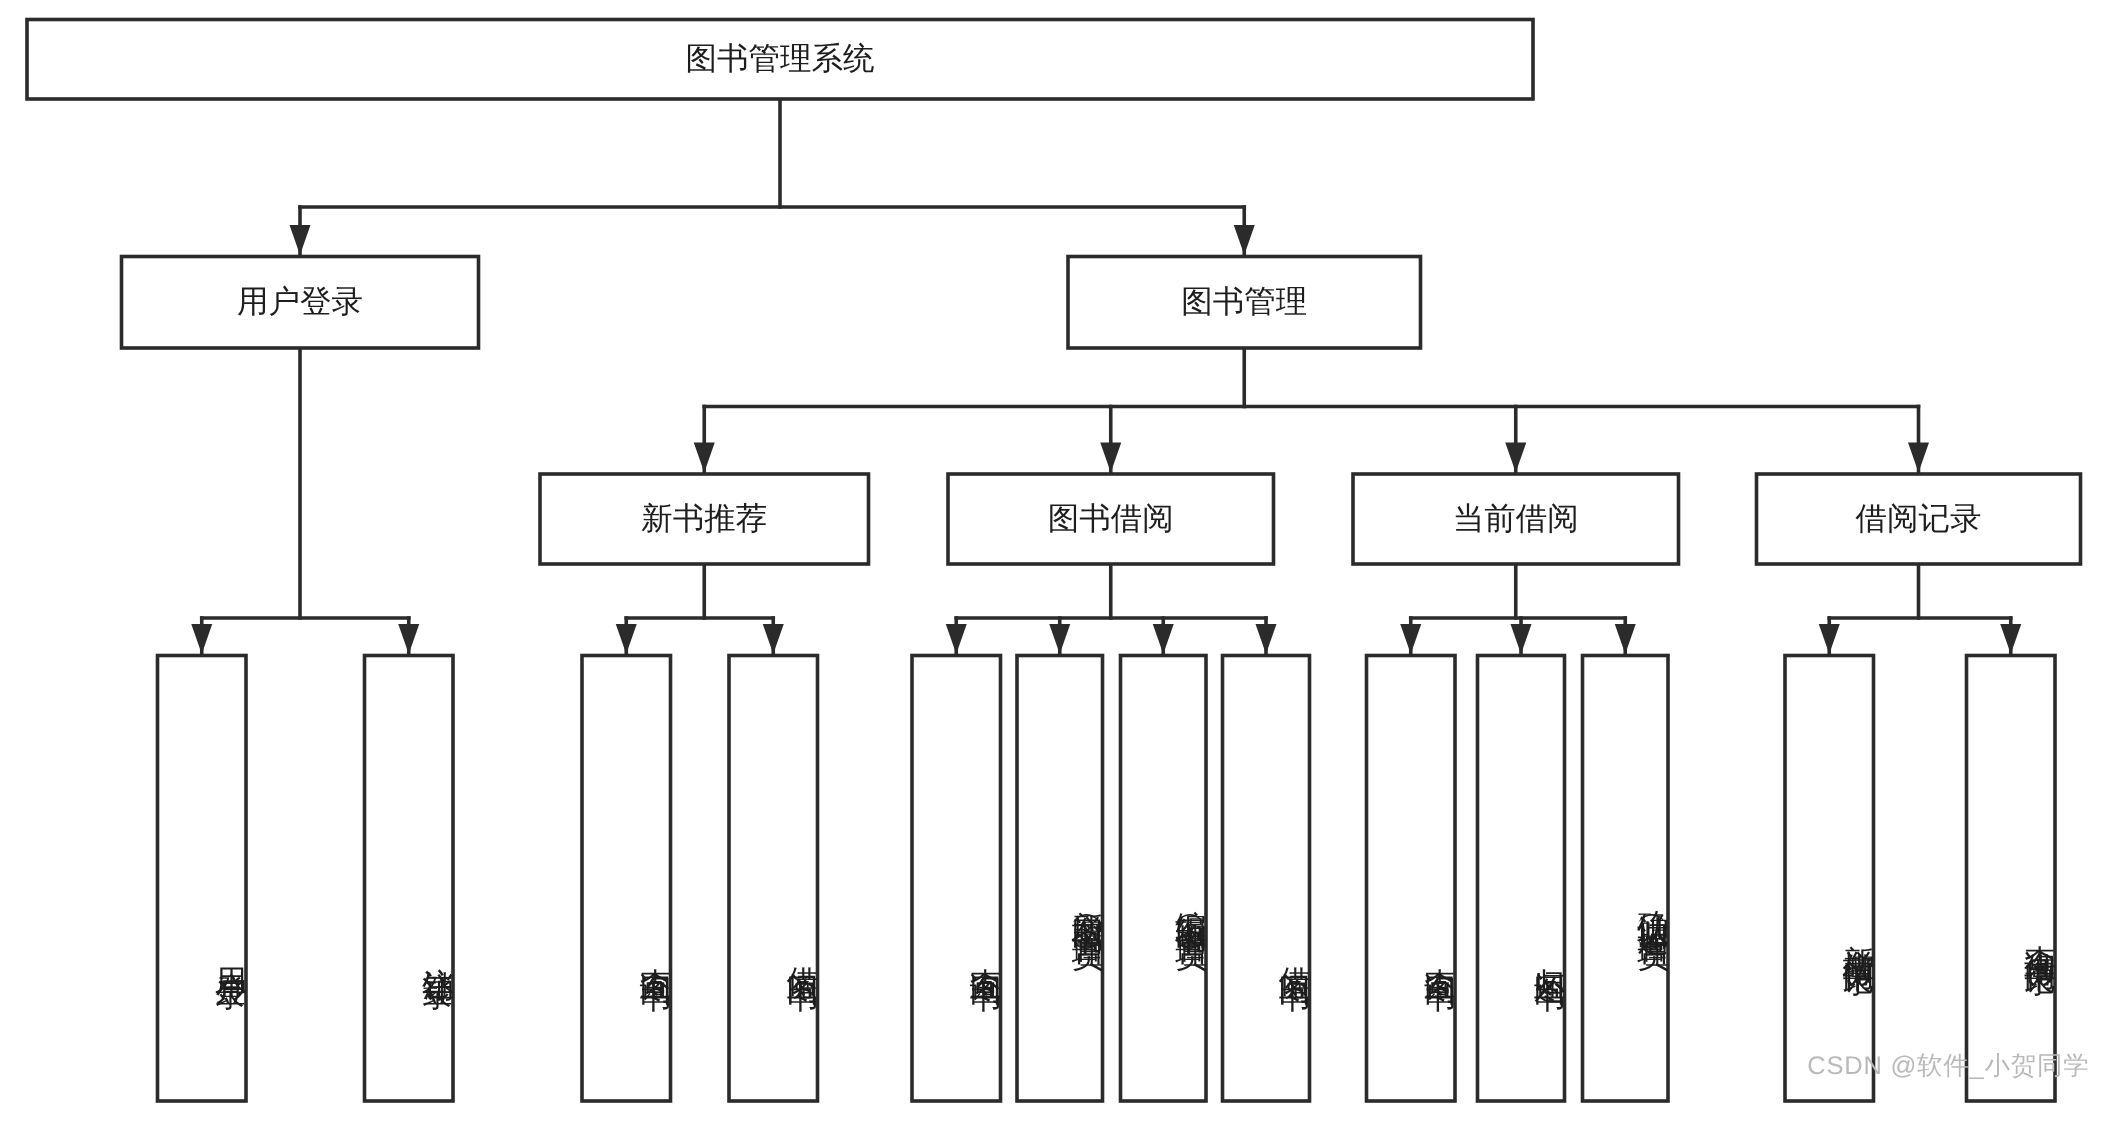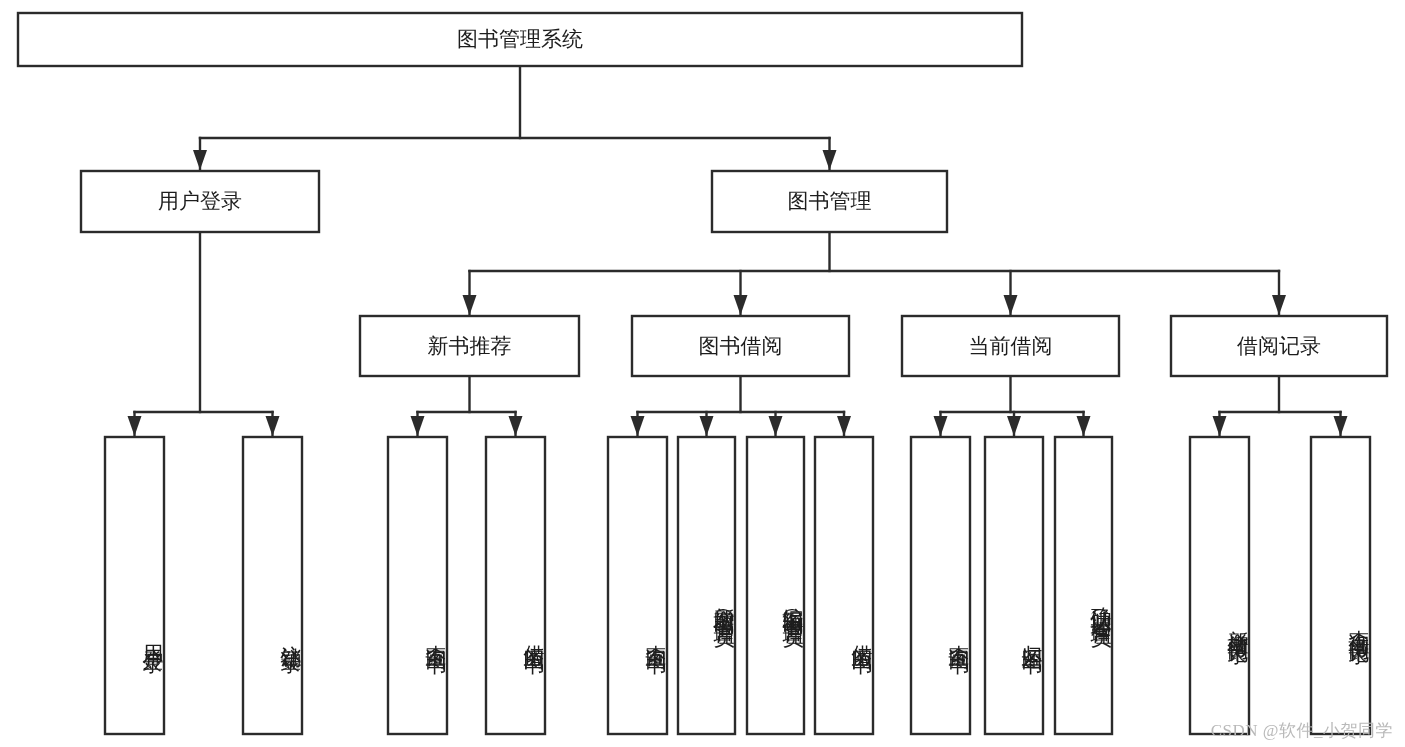--- a/index.html
+++ b/index.html
@@ -61,22 +61,22 @@
     line-height: 1;
     white-space: nowrap;
     pointer-events: none;
     display: flex;
     align-items: flex-start;
     justify-content: center;
   }
   .watermark {
     position: absolute;
     right: 12px;
-    bottom: 0;
-    font-family: Liberation Serif, serif;
+    bottom: 20px;
+    font-family: Liberation Sans, sans-serif;
     font-size: 17px;
     color: #b9b9b9;
     letter-spacing: 0.5px;
     white-space: nowrap;
   }
 </style>
 </head>
 <body>
 
 <div id="diagram-root">

